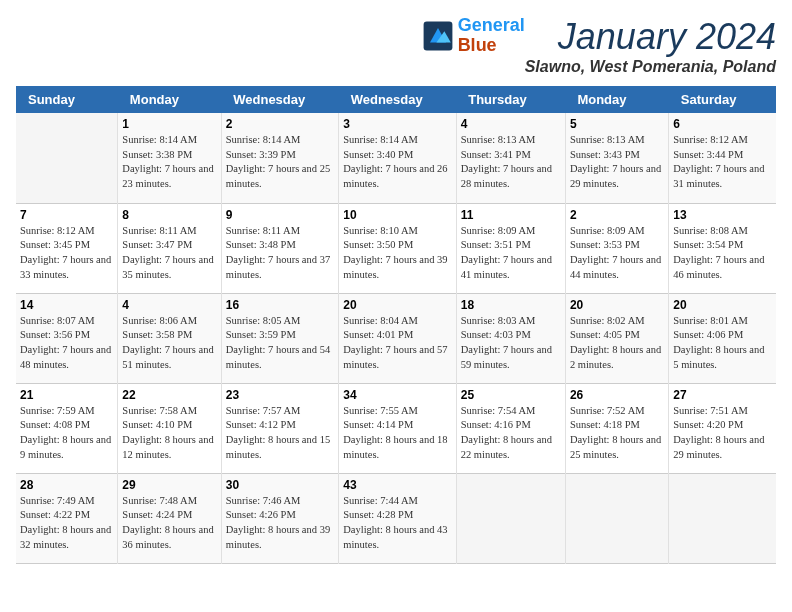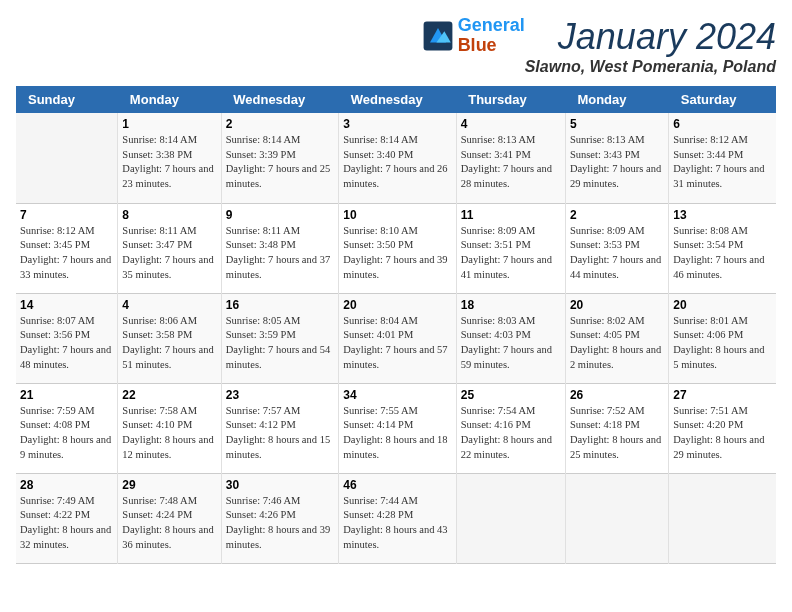--- a/index.html
+++ b/index.html
@@ -250,21 +250,21 @@
         </td>
         <td>
           <span class="day-num">29</span>
           <div class="day-info">Sunrise: 7:48 AM<br>Sunset: 4:24 PM<br>Daylight: 8 hours and 36 minutes.</div>
         </td>
         <td>
           <span class="day-num">30</span>
           <div class="day-info">Sunrise: 7:46 AM<br>Sunset: 4:26 PM<br>Daylight: 8 hours and 39 minutes.</div>
         </td>
         <td>
-          <span class="day-num">46</span>
+          <span class="day-num">43</span>
           <div class="day-info">Sunrise: 7:44 AM<br>Sunset: 4:28 PM<br>Daylight: 8 hours and 43 minutes.</div>
         </td>
         <td class="empty-cell"></td>
         <td class="empty-cell"></td>
         <td class="empty-cell"></td>
       </tr>
     </tbody>
 </table>
 
 </body></html>

